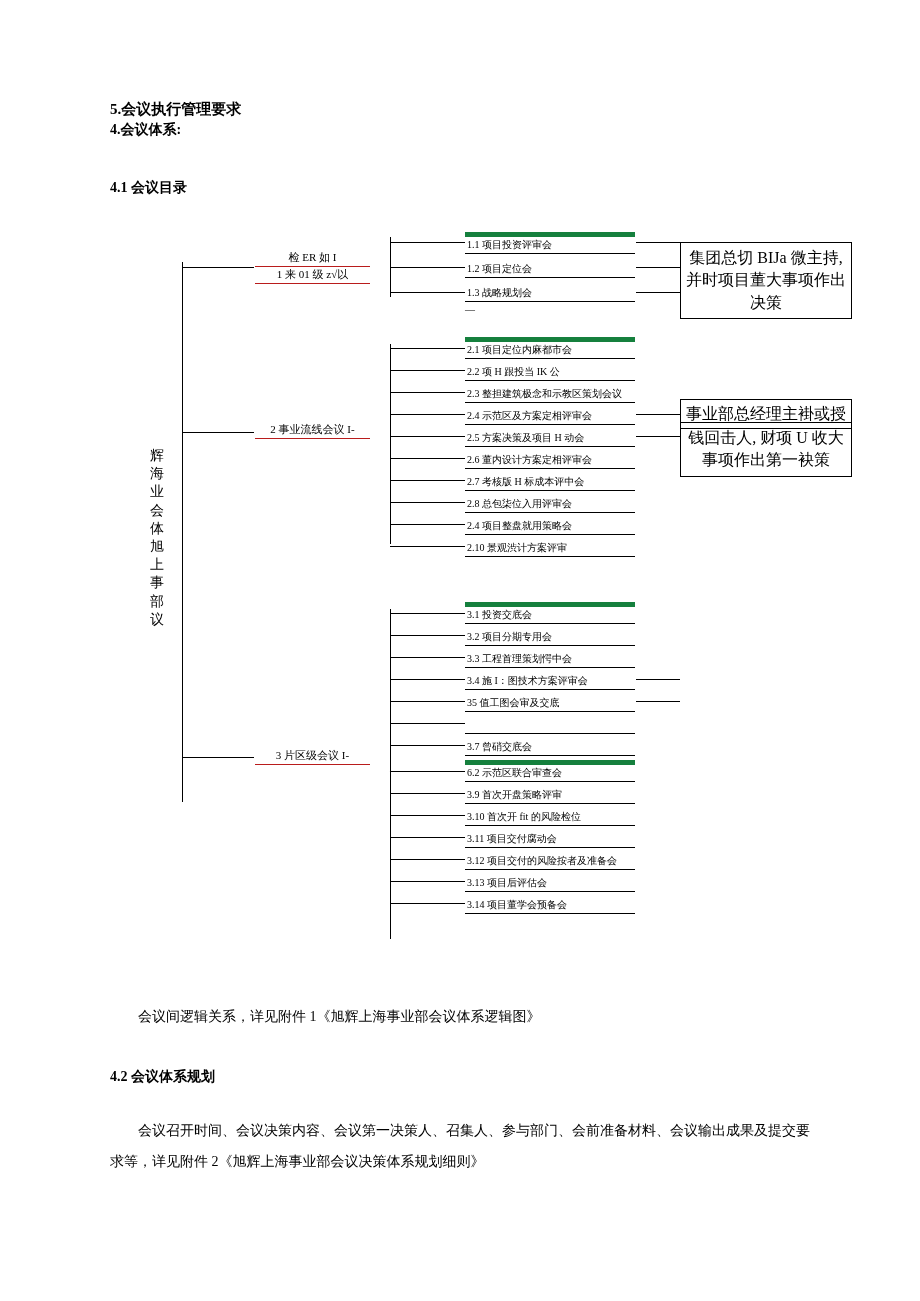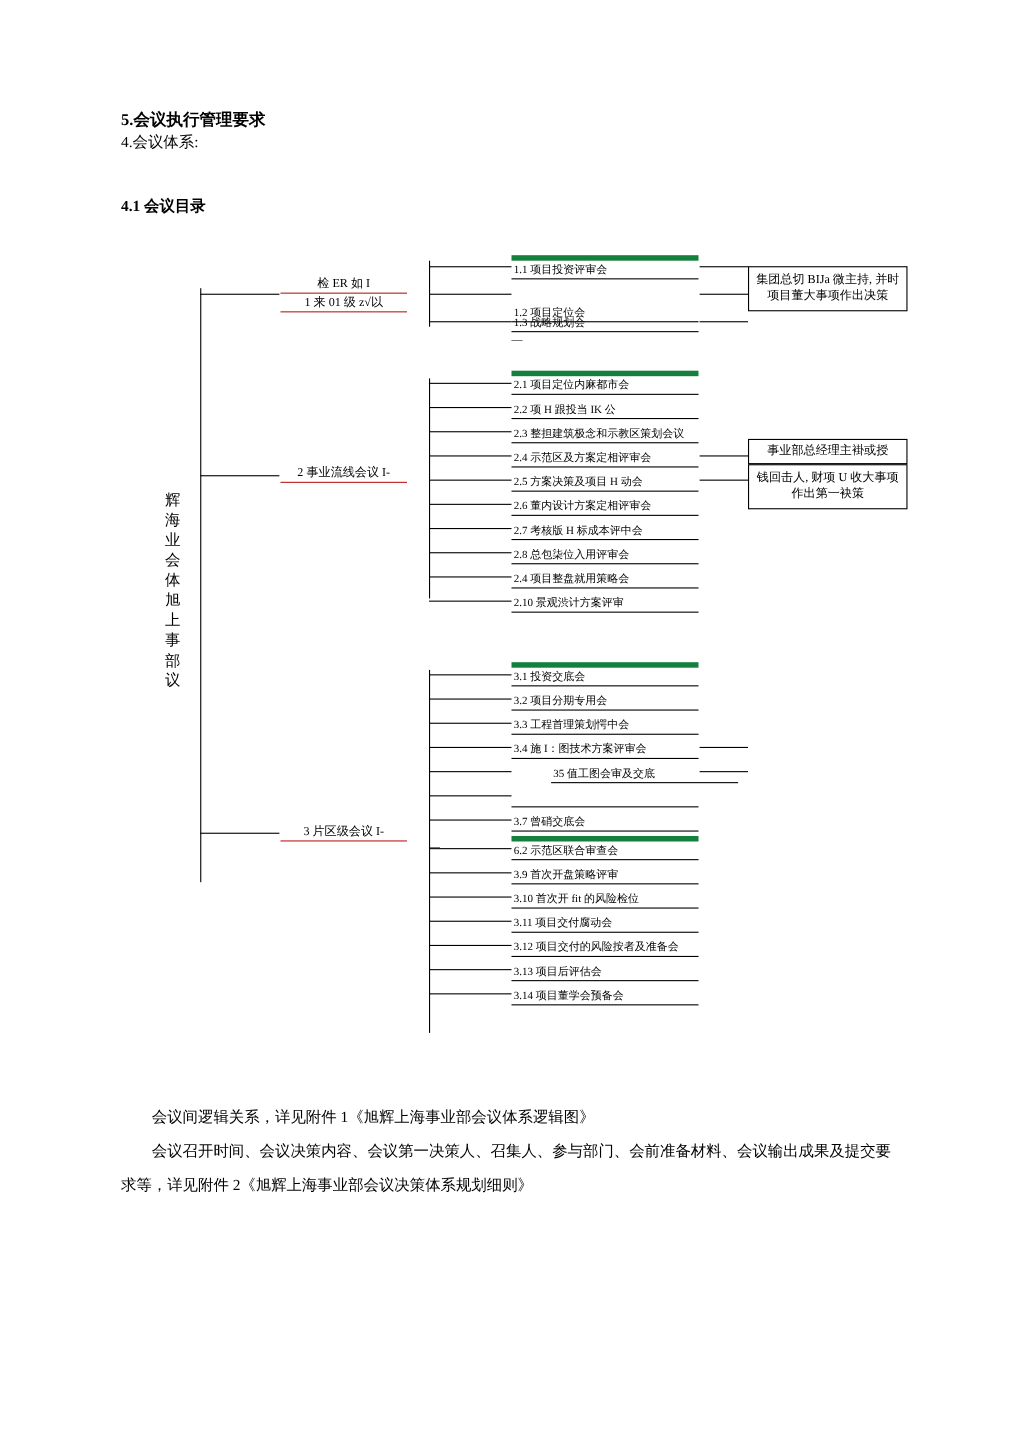--- a/index.html
+++ b/index.html
@@ -14,21 +14,21 @@
   .page {
     padding: 100px 110px 0 110px;
   }
   .title-5 {
     font-size: 15px;
     font-weight: bold;
     margin-bottom: 2px;
   }
   .title-4 {
     font-size: 14px;
-    font-weight: normal;
+    font-weight: bold;
     margin-bottom: 40px;
   }
   .h41 {
     font-size: 14px;
     font-weight: bold;
     margin-bottom: 35px;
   }
   .intro {
     font-size: 14px;
     text-indent: 2em;
@@ -96,23 +96,23 @@
   
   .leaf-conn {
     position: absolute;
     height: 1px;
     background: #000;
   }
   
   .anno {
     position: absolute;
     left: 560px;
-    width: 145px;
+    width: 172px;
     border: 1px solid #000;
-    font-size: 11px;
+    font-size: 16px;
     text-align: center;
     padding: 4px 2px;
     line-height: 1.4;
   }
   .anno-line {
     position: absolute;
     height: 1px;
     background: #000;
   }
   .dash { position: absolute; font-size: 10px; }
@@ -148,21 +148,21 @@
 
     <div class="group-label" style="left:135px; top:18px; width:115px;">
       <span>检 ER 如  I</span>
       <span>1 来 01 级 z√以</span>
     </div>
     <div class="grp-bracket" style="left:270px; top:5px; height:60px;"></div>
     <div class="leaf-conn" style="left:270px; top:10px; width:75px;"></div>
     <div class="leaf-conn" style="left:270px; top:35px; width:75px;"></div>
     <div class="leaf-conn" style="left:270px; top:60px; width:75px;"></div>
     <div class="leaf leaf-top" style="top:0px;">1.1 项目投资评审会</div>
-    <div class="leaf" style="top:39px;text-align:center;">1.2 项目定位会</div>
+    <div class="leaf" style="top:24px;text-align:center;">1.2 项目定位会</div>
     <div class="leaf" style="top:48px;">1.3 战略规划会</div>
     <div class="dash" style="left:345px; top:72px;">—</div>
     <div class="anno-line" style="left:516px; top:10px; width:44px;"></div>
     <div class="anno-line" style="left:516px; top:35px; width:44px;"></div>
     <div class="anno-line" style="left:516px; top:60px; width:44px;"></div>
     <div class="anno" style="top:10px;">集团总切 BIJa 微主持, 并时项目董大事项作出决策</div>
 
     <div class="group-label" style="left:135px; top:190px; width:115px;">
       <span>2 事业流线会议 I-</span>
     </div>
@@ -194,21 +194,21 @@
 
     <div class="group-label" style="left:135px; top:516px; width:115px;">
       <span>3 片区级会议 I-</span>
     </div>
     <div class="dash" style="left:270px; top:533px;">—</div>
     <div class="grp-bracket" style="left:270px; top:377px; height:330px;"></div>
     <div class="leaf leaf-top" style="top:370px;">3.1 投资交底会</div>
     <div class="leaf" style="top:392px;">3.2 项目分期专用会</div>
     <div class="leaf" style="top:414px;">3.3 工程首理策划愕中会</div>
     <div class="leaf" style="top:436px;">3.4 施 I：图技术方案评审会</div>
-    <div class="leaf" style="top:458px;margin-left:36px;">35 值工图会审及交底</div>
+    <div class="leaf" style="top:458px;">35 值工图会审及交底</div>
     <div class="leaf" style="top:480px;"></div>
     <div class="leaf" style="top:502px;">3.7 曾硝交底会</div>
     <div class="leaf leaf-top" style="top:528px;">6.2 示范区联合审查会</div>
     <div class="leaf" style="top:550px;">3.9 首次开盘策略评审</div>
     <div class="leaf" style="top:572px;">3.10 首次开 fit 的风险检位</div>
     <div class="leaf" style="top:594px;">3.11 项目交付腐动会</div>
     <div class="leaf" style="top:616px;text-align:center;">3.12 项目交付的风险按者及准备会</div>
     <div class="leaf" style="top:638px;">3.13 项目后评估会</div>
     <div class="leaf" style="top:660px;">3.14 项目董学会预备会</div>
     <div class="leaf-conn" style="left:270px; top:381px; width:75px;"></div>
@@ -223,14 +223,15 @@
     <div class="leaf-conn" style="left:270px; top:583px; width:75px;"></div>
     <div class="leaf-conn" style="left:270px; top:605px; width:75px;"></div>
     <div class="leaf-conn" style="left:270px; top:627px; width:75px;"></div>
     <div class="leaf-conn" style="left:270px; top:649px; width:75px;"></div>
     <div class="leaf-conn" style="left:270px; top:671px; width:75px;"></div>
     <div class="anno-line" style="left:516px; top:447px; width:44px;"></div>
     <div class="anno-line" style="left:516px; top:469px; width:44px;"></div>
   </div>
 
   <div class="footer-para">会议间逻辑关系，详见附件 1《旭辉上海事业部会议体系逻辑图》</div>
+  <div class="h42">4.2 会议体系规划</div>
   <div class="footer-para" style="margin-top:0;">会议召开时间、会议决策内容、会议第一决策人、召集人、参与部门、会前准备材料、会议输出成果及提交要求等，详见附件 2《旭辉上海事业部会议决策体系规划细则》</div>
 </div>
 
 </body></html>

